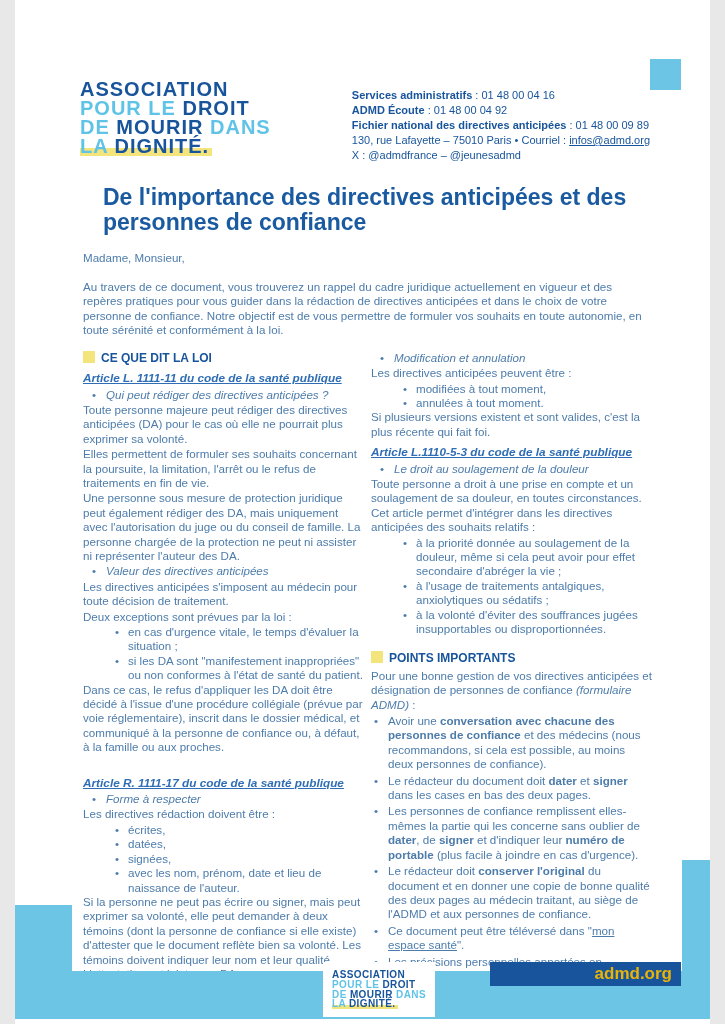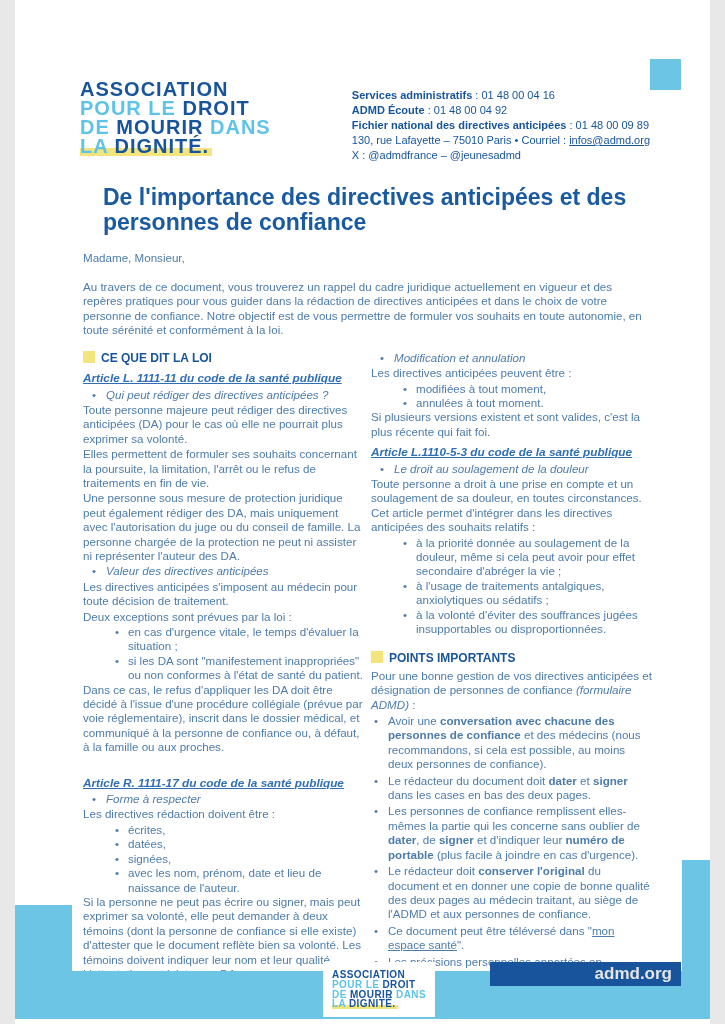--- a/index.html
+++ b/index.html
@@ -45,21 +45,21 @@
   .blk-bullet{padding-left:17px;position:relative;margin:2px 0}
   .blk-bullet::before{content:"•";position:absolute;left:3px}
   .blk-sub{margin:0}
   .subitem{margin-left:32px;padding-left:13px;position:relative}
   .subitem::before{content:"•";position:absolute;left:0}
   .blk-gap{height:14px}
   
   .footnote{font-style:italic;margin:9px 45px 0 68px;font-size:11.2px;line-height:13.5px}
   
   .admd-box{position:absolute;left:475px;top:962px;width:191px;height:24px;background:var(--navy);
-    color:#e5e5e5;font-weight:bold;font-size:17px;line-height:24px;text-align:right;padding-right:9px}
+    color:#eab308;font-weight:bold;font-size:17px;line-height:24px;text-align:right;padding-right:9px}
   .footer-logo-box{position:absolute;left:308px;top:962px;width:112px;height:55px;background:#fff;
     display:flex;align-items:center;justify-content:center}
   .logo-mini{font-weight:bold;font-size:10px;line-height:0.98;letter-spacing:0.4px;text-align:left}
   .logo-mini .logo-line.hl{padding-right:2px}
   p{margin:0}
 </style>
 </head>
 <body>
 
 <div class="page">

